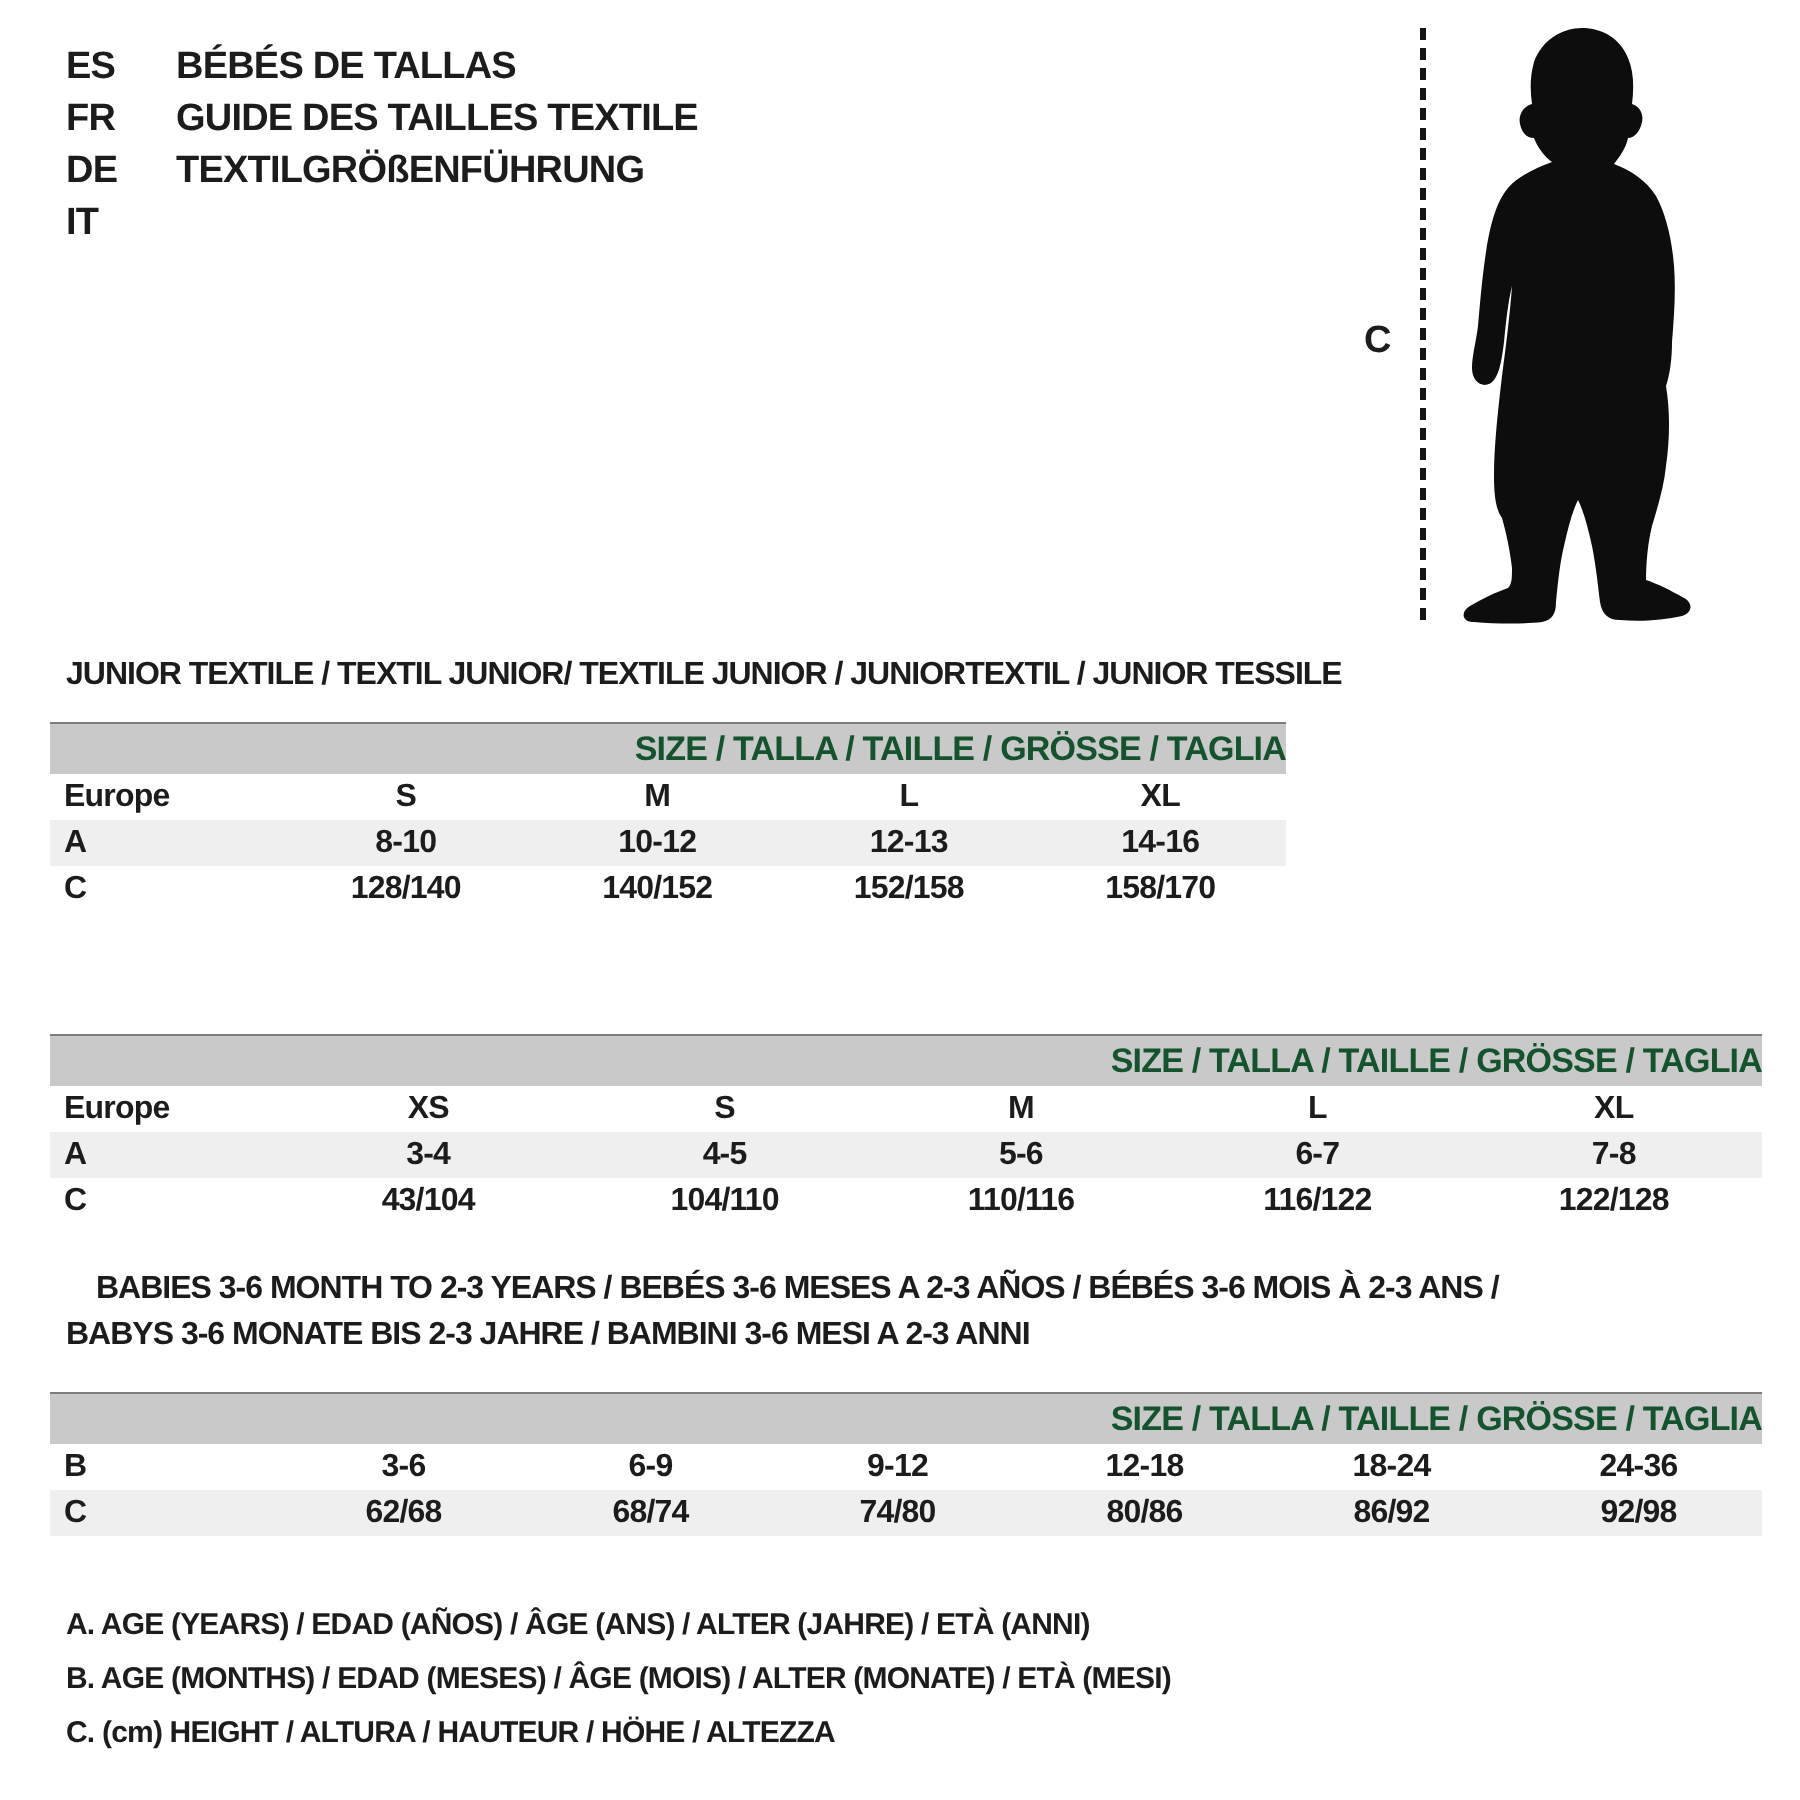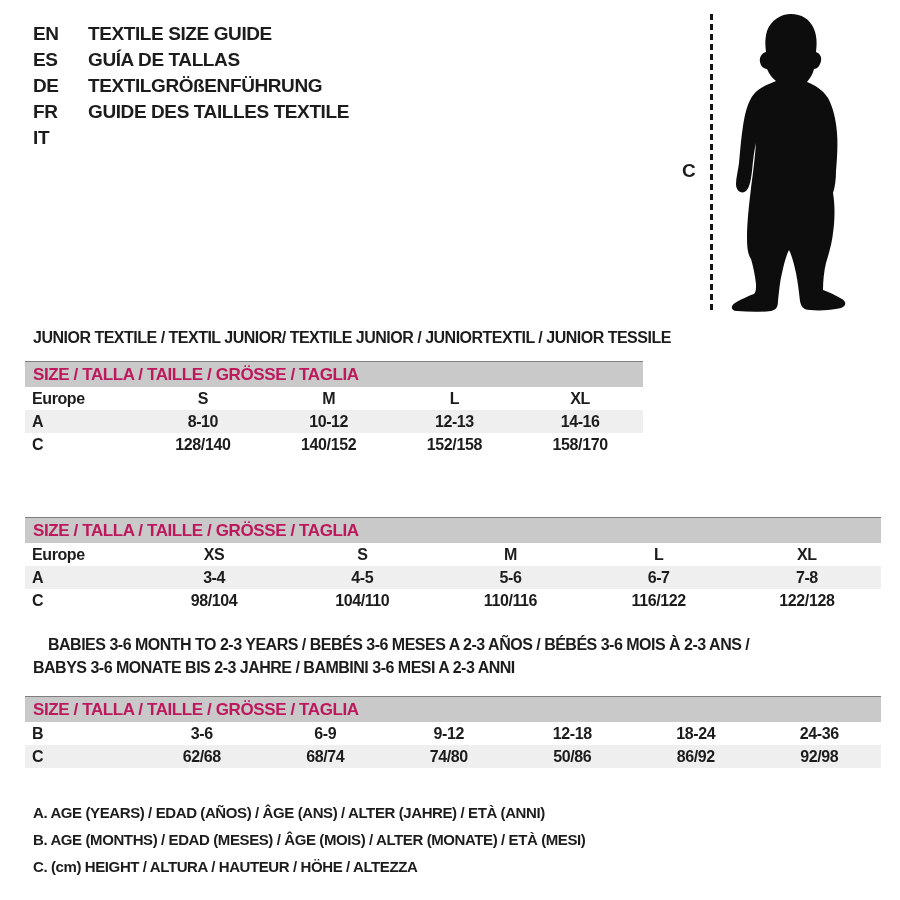--- a/index.html
+++ b/index.html
@@ -19,56 +19,52 @@
     background:repeating-linear-gradient(to bottom,#151515 0 6px,transparent 6px 10px); }
   .figure-label { position:absolute; left:682px; top:160px;
     font-size:19px; font-weight:700; }
   .silhouette { position:absolute; left:723px; top:12px; }
   
   .tbl-title { position:absolute; left:33px; font-size:16px; font-weight:700;
     letter-spacing:-0.5px; white-space:nowrap; line-height:17px; }
   .tbl-title sub { font-size:0.62em; vertical-align:-0.35em; }
   
   .bar { position:absolute; left:25px; height:26px; line-height:25px;
-    background:#c9c9c9; border-top:1px solid #7e7e7e; color:#be185d;
+    background:#c9c9c9; border-top:1px solid #7e7e7e; color:#14532d;
     font-size:17px; font-weight:700; padding-left:8px; letter-spacing:-0.4px;
-    white-space:nowrap; overflow:hidden; }
+    white-space:nowrap; overflow:hidden;text-align:right; }
   
   .size-table { position:absolute; left:25px; border-collapse:collapse; table-layout:fixed; }
   .size-table td { height:23px; font-size:16px; font-weight:700;
     letter-spacing:-0.4px; text-align:center; padding:0; white-space:nowrap; }
   .size-table td.lbl { text-align:left; padding-left:7px; }
   .size-table col.labelcol { width:115px; }
   .size-table tr:nth-child(even) { background:#efefef; }
   
   .footnotes { position:absolute; left:33px; top:799px; }
   .footnote { height:27px; line-height:27px; font-size:15px; font-weight:700;
     letter-spacing:-0.4px; white-space:nowrap; }
 </style>
 </head>
 <body>
 
 <div class="canvas">
 
   <div class="lang-list">
     <div class="lang-row">
-      <span class="lang-code">EN</span>
-      <span class="lang-title">TEXTILE SIZE GUIDE</span>
-    </div>
-    <div class="lang-row">
       <span class="lang-code">ES</span>
-      <span class="lang-title">GUÍA DE TALLAS</span>
+      <span class="lang-title">BÉBÉS DE TALLAS</span>
+    </div>
+    <div class="lang-row">
+      <span class="lang-code">FR</span>
+      <span class="lang-title">GUIDE DES TAILLES TEXTILE</span>
     </div>
     <div class="lang-row">
       <span class="lang-code">DE</span>
       <span class="lang-title">TEXTILGRÖßENFÜHRUNG</span>
-    </div>
-    <div class="lang-row">
-      <span class="lang-code">FR</span>
-      <span class="lang-title">GUIDE DES TAILLES TEXTILE</span>
     </div>
     <div class="lang-row">
       <span class="lang-code">IT</span>
     </div>
   </div>
 
   <div class="dotted-line"></div>
   <span class="figure-label">C</span>
   <svg class="silhouette" width="130" height="300" viewBox="0 0 130 300" xmlns="http://www.w3.org/2000/svg">
     <path fill="#0d0d0d" d="M68,2
@@ -152,21 +148,21 @@
       <tr>
         <td class="lbl">A</td>
         <td>3-4</td>
         <td>4-5</td>
         <td>5-6</td>
         <td>6-7</td>
         <td>7-8</td>
       </tr>
       <tr>
         <td class="lbl">C</td>
-        <td>98/104</td>
+        <td>43/104</td>
         <td>104/110</td>
         <td>110/116</td>
         <td>116/122</td>
         <td>122/128</td>
       </tr>
     </tbody>
   </table>
 
   <div class="tbl-title" style="top:636px;margin-left:15px;">BABIES 3-6 MONTH TO 2-3 YEARS / BEBÉS 3-6 MESES A 2-3 AÑOS / BÉBÉS 3-6 MOIS À 2-3 ANS /</div>
   <div class="tbl-title" style="top:659px;">BABYS 3-6 MONATE BIS 2-3 JAHRE / BAMBINI 3-6 MESI A 2-3 ANNI</div>
@@ -189,21 +185,21 @@
         <td>9-12</td>
         <td>12-18</td>
         <td>18-24</td>
         <td>24-36</td>
       </tr>
       <tr>
         <td class="lbl">C</td>
         <td>62/68</td>
         <td>68/74</td>
         <td>74/80</td>
-        <td>50/86</td>
+        <td>80/86</td>
         <td>86/92</td>
         <td>92/98</td>
       </tr>
     </tbody>
   </table>
 
   <div class="footnotes">
     <div class="footnote">A. AGE (YEARS) / EDAD (AÑOS) / ÂGE (ANS) / ALTER (JAHRE) / ETÀ (ANNI)</div>
     <div class="footnote">B. AGE (MONTHS) / EDAD (MESES) / ÂGE (MOIS) / ALTER (MONATE) / ETÀ (MESI)</div>
     <div class="footnote">C. (cm) HEIGHT / ALTURA / HAUTEUR / HÖHE / ALTEZZA</div>

